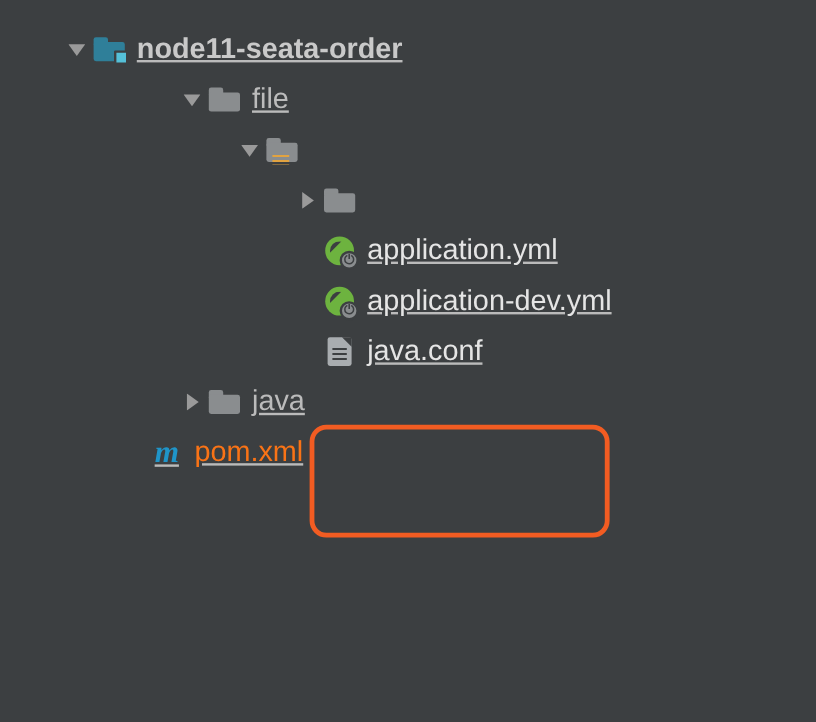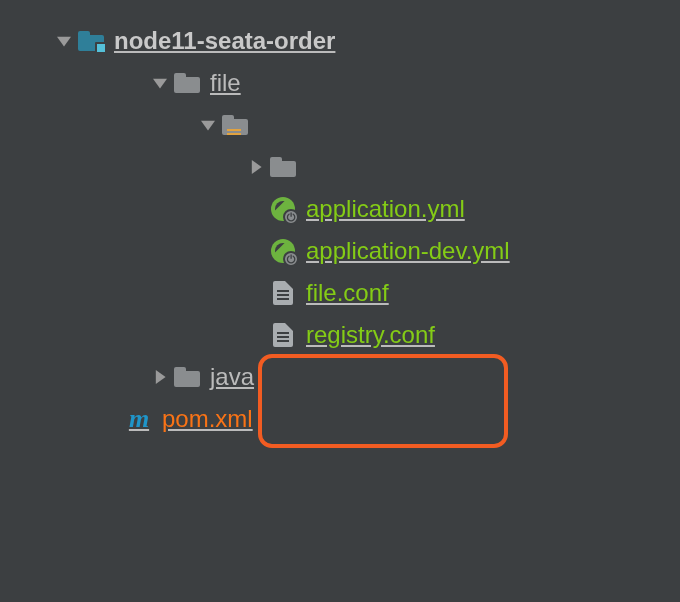--- a/index.html
+++ b/index.html
@@ -38,21 +38,21 @@
   .icon {
     width: 30px;
     display: inline-flex;
     justify-content: center;
     align-items: center;
     margin-right: 8px;
     position: relative;
   }
   .label { }
   .bold { font-weight: 700; color:#c9c9c9; }
-  .green { color: #84cc16; }
+  .green { color: #e5e5e5; }
   .blue-label { color: #f97316; }
 
   
   .folder {
     width: 26px; height: 20px;
     position: relative;
   }
   .folder::before {
     content:"";
     position:absolute;
@@ -247,31 +247,23 @@
     </span>
     <span class="label green">application-dev.yml</span>
   </div>
 
   <div class="row">
     <span class="indent" style="width:244px"></span>
     <span class="arrow"></span>
     <span class="icon">
         <span class="textfile"></span>
       </span>
-    <span class="label green">file.conf</span>
-  </div>
-
-  <div class="row">
-    <span class="indent" style="width:244px"></span>
-    <span class="arrow"></span>
-    <span class="icon">
-        <span class="textfile"></span>
-      </span>
-    <span class="label green">registry.conf</span>
-  </div>
+    <span class="label green">java.conf</span>
+  </div>
+
 
   <div class="row">
     <span class="indent" style="width:148px"></span>
     <span class="arrow">
       <svg width="14" height="14" viewBox="0 0 10 10">
           <polygon points="2,0 9,5 2,10" fill="#9a9a9a"></polygon>
         </svg>
     </span>
     <span class="icon">
         <span class="folder"></span>

